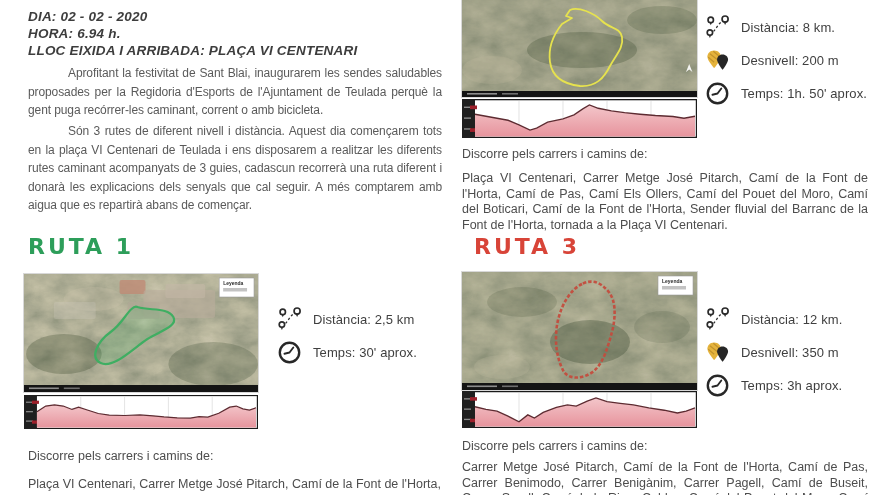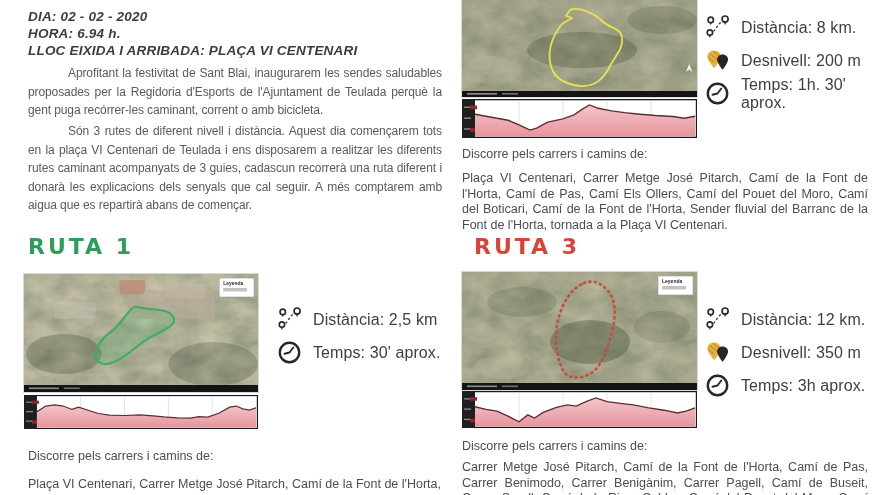--- a/index.html
+++ b/index.html
@@ -19,21 +19,21 @@
   .map-box{position:absolute;box-shadow:0 0 0 1px #d8d8d8;}
   .map-box svg{display:block;width:100%;height:100%;}
 
   .elev-box{position:absolute;}
   .elev-box svg{display:block;width:100%;height:100%;}
 
   .stats{position:absolute;display:flex;flex-direction:column;gap:6px;}
   .stat-row{display:flex;align-items:center;gap:10px;height:27px;}
   .stat-icon{width:27px;height:27px;flex:0 0 27px;}
   .stat-icon svg{width:27px;height:27px;display:block;}
-  .stat-label{font-size:16px;color:#3f3f3f;letter-spacing:.1px;}
+  .stat-label{font-size:13px;color:#3f3f3f;letter-spacing:.1px;}
 
   .discorre{position:absolute;font-size:12.5px;color:#4d4d4d;}
   .streets{position:absolute;font-size:12.5px;line-height:15.5px;color:#4d4d4d;
            text-align:justify;}
   .streets.single{text-align:left;}
 
   .legend-text{font-size:5px;font-weight:bold;fill:#2a2a2a;}
 </style>
 </head>
 <body>
@@ -212,21 +212,21 @@
       </span>
       <span class="stat-label">Desnivell: 200 m</span>
     </div>
     <div class="stat-row">
       <span class="stat-icon">
         <svg viewBox="0 0 32 32">
           <circle cx="16" cy="16" r="11.5" fill="none" stroke="#272727" stroke-width="2.8"></circle>
           <path d="M16,16 L20.5,10 M16,16 L10,17.5" stroke="#272727" stroke-width="2.2" stroke-linecap="round" fill="none"></path>
         </svg>
       </span>
-      <span class="stat-label">Temps: 1h. 30' aprox.</span>
+      <span class="stat-label">Temps: 1h. 50' aprox.</span>
     </div>
   </div>
 
   <div class="discorre" style="left:462px;top:147px">Discorre pels carrers i camins de:</div>
   <div class="streets" style="left:462px;top:171px;width:406px">Plaça VI Centenari, Carrer Metge José Pitarch, Camí de la Font de l'Horta, Camí de Pas, Camí Els Ollers, Camí del Pouet del Moro, Camí del Boticari, Camí de la Font de l'Horta, Sender fluvial del Barranc de la Font de l'Horta, tornada a la Plaça VI Centenari.</div>
 
   <div class="ruta-title" style="left: 474px; top: 234px; color: rgb(216, 68, 56); border-bottom-color: rgb(216, 68, 56);">RUTA 3</div>
 
   <div class="map-box" style="left:462px;top:272px;width:235px;height:118px">
     <svg viewBox="0 0 235 118" preserveAspectRatio="none">

